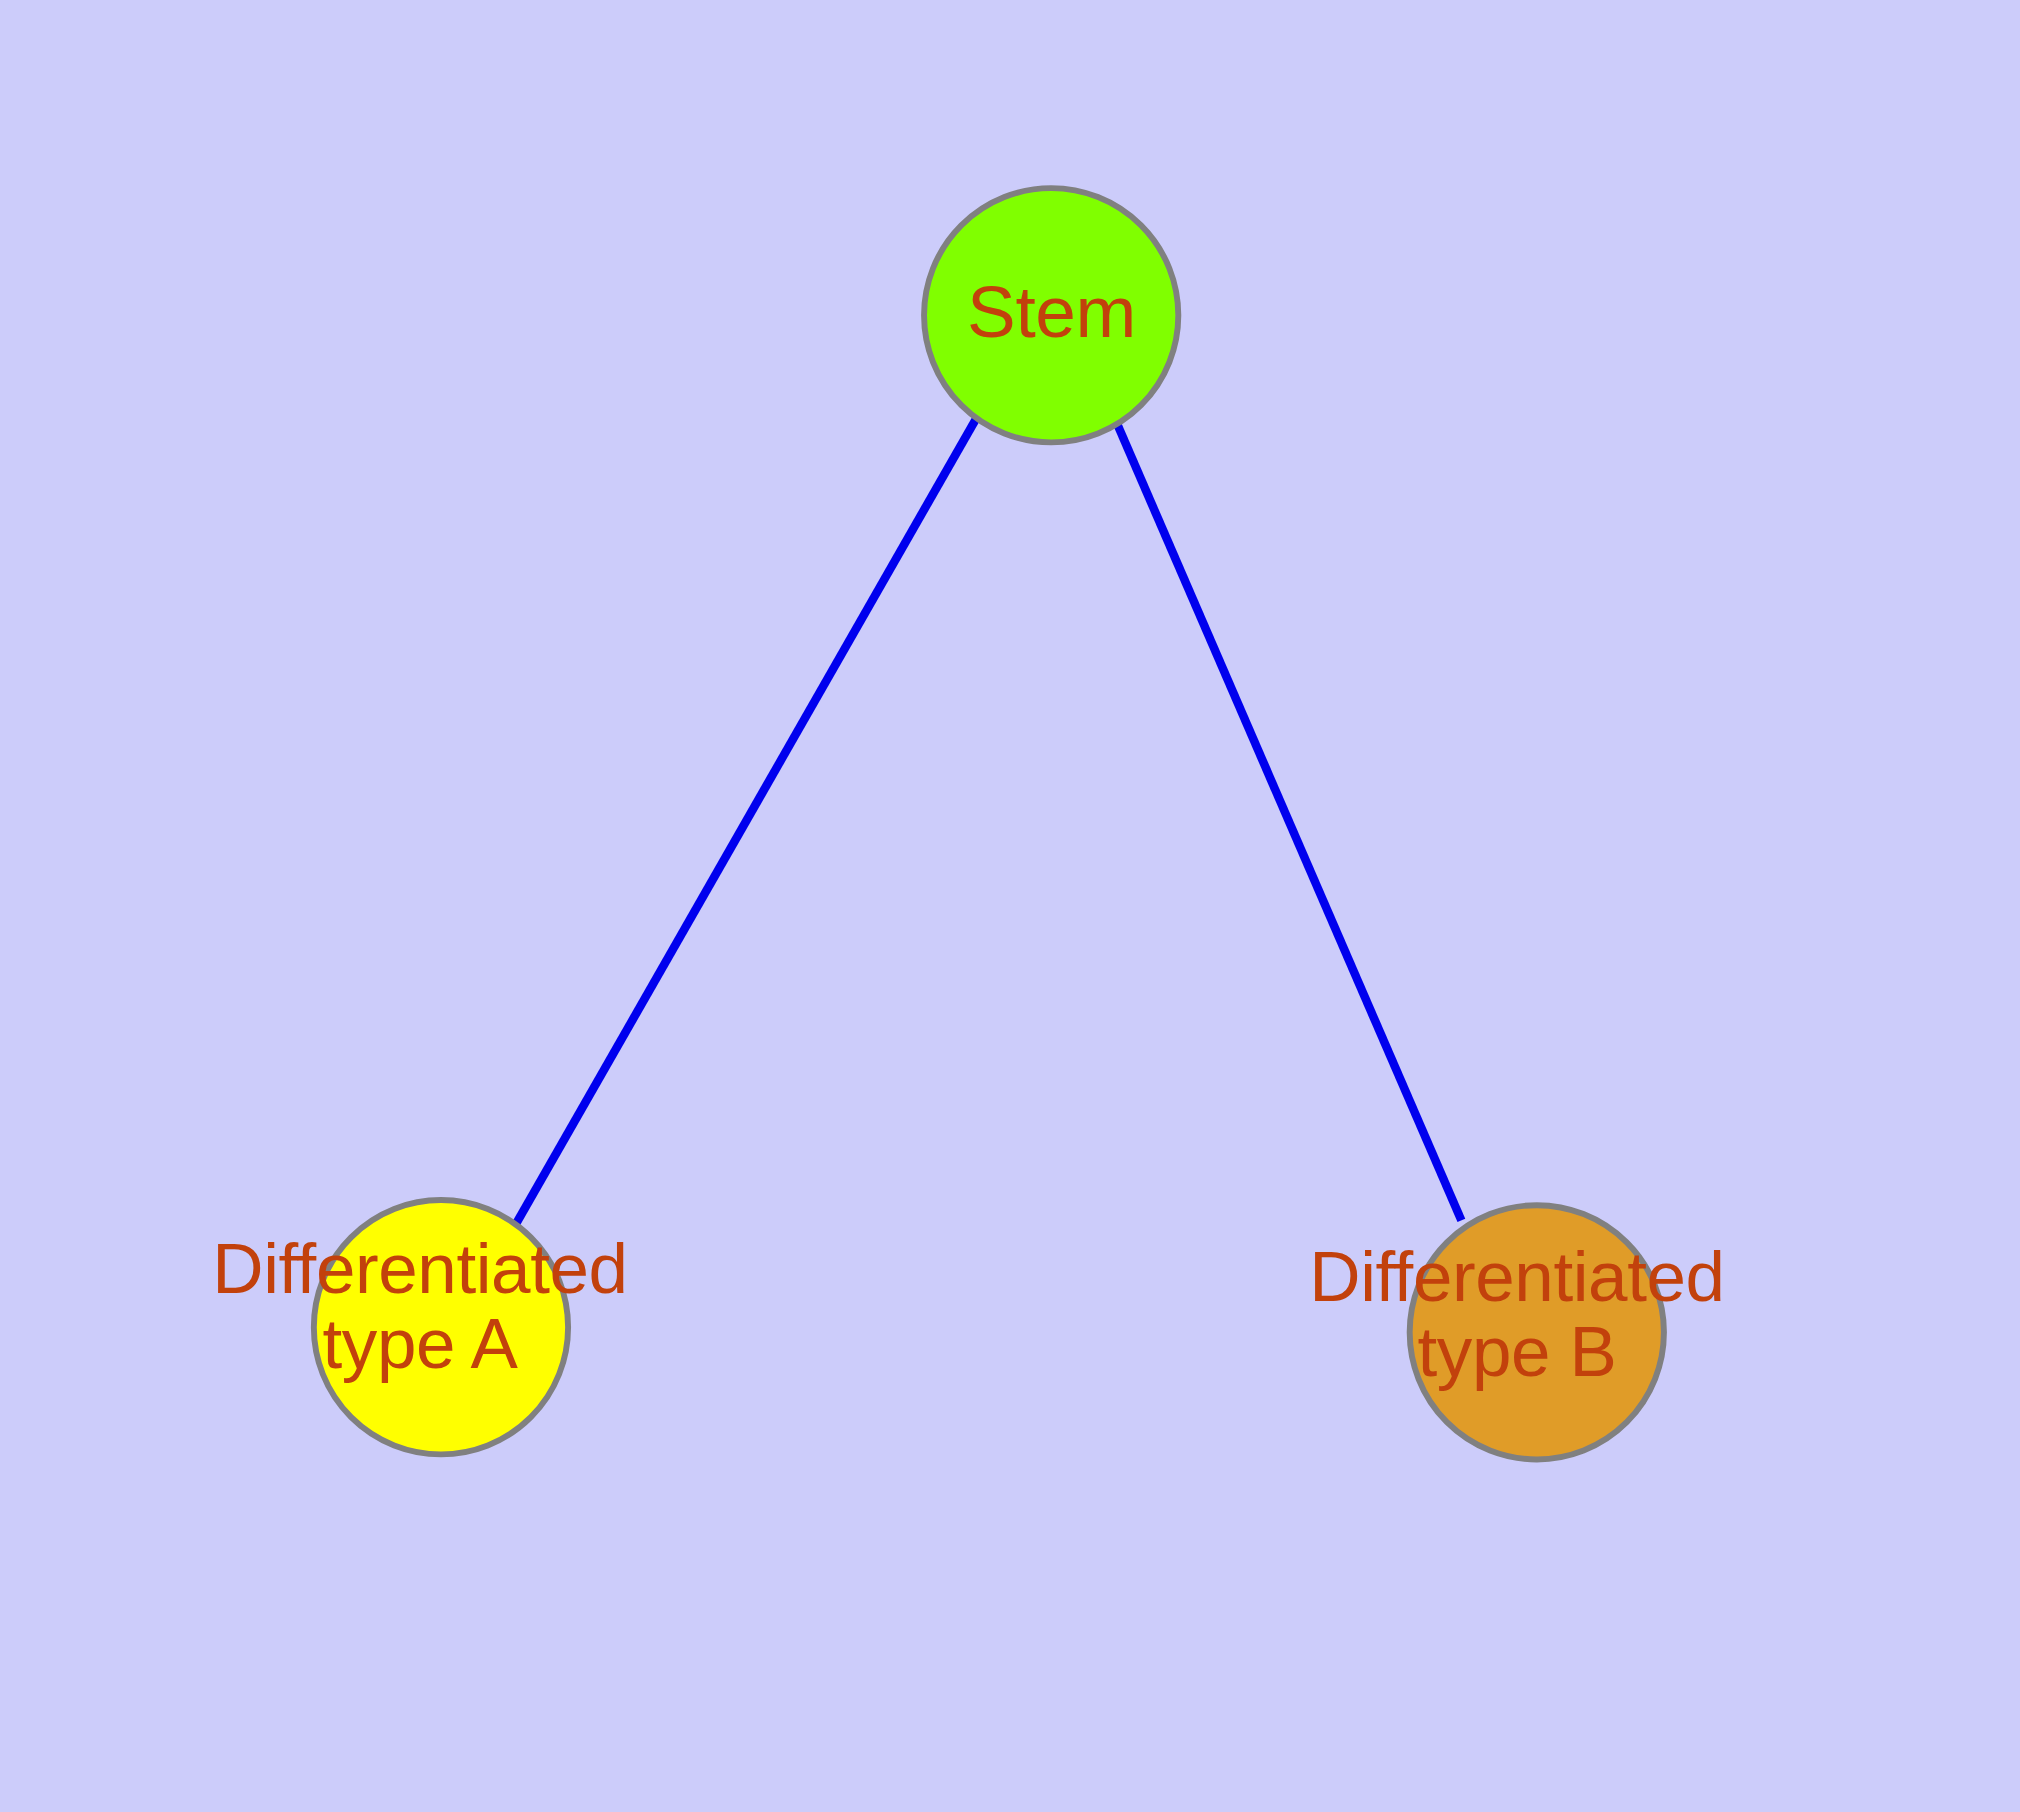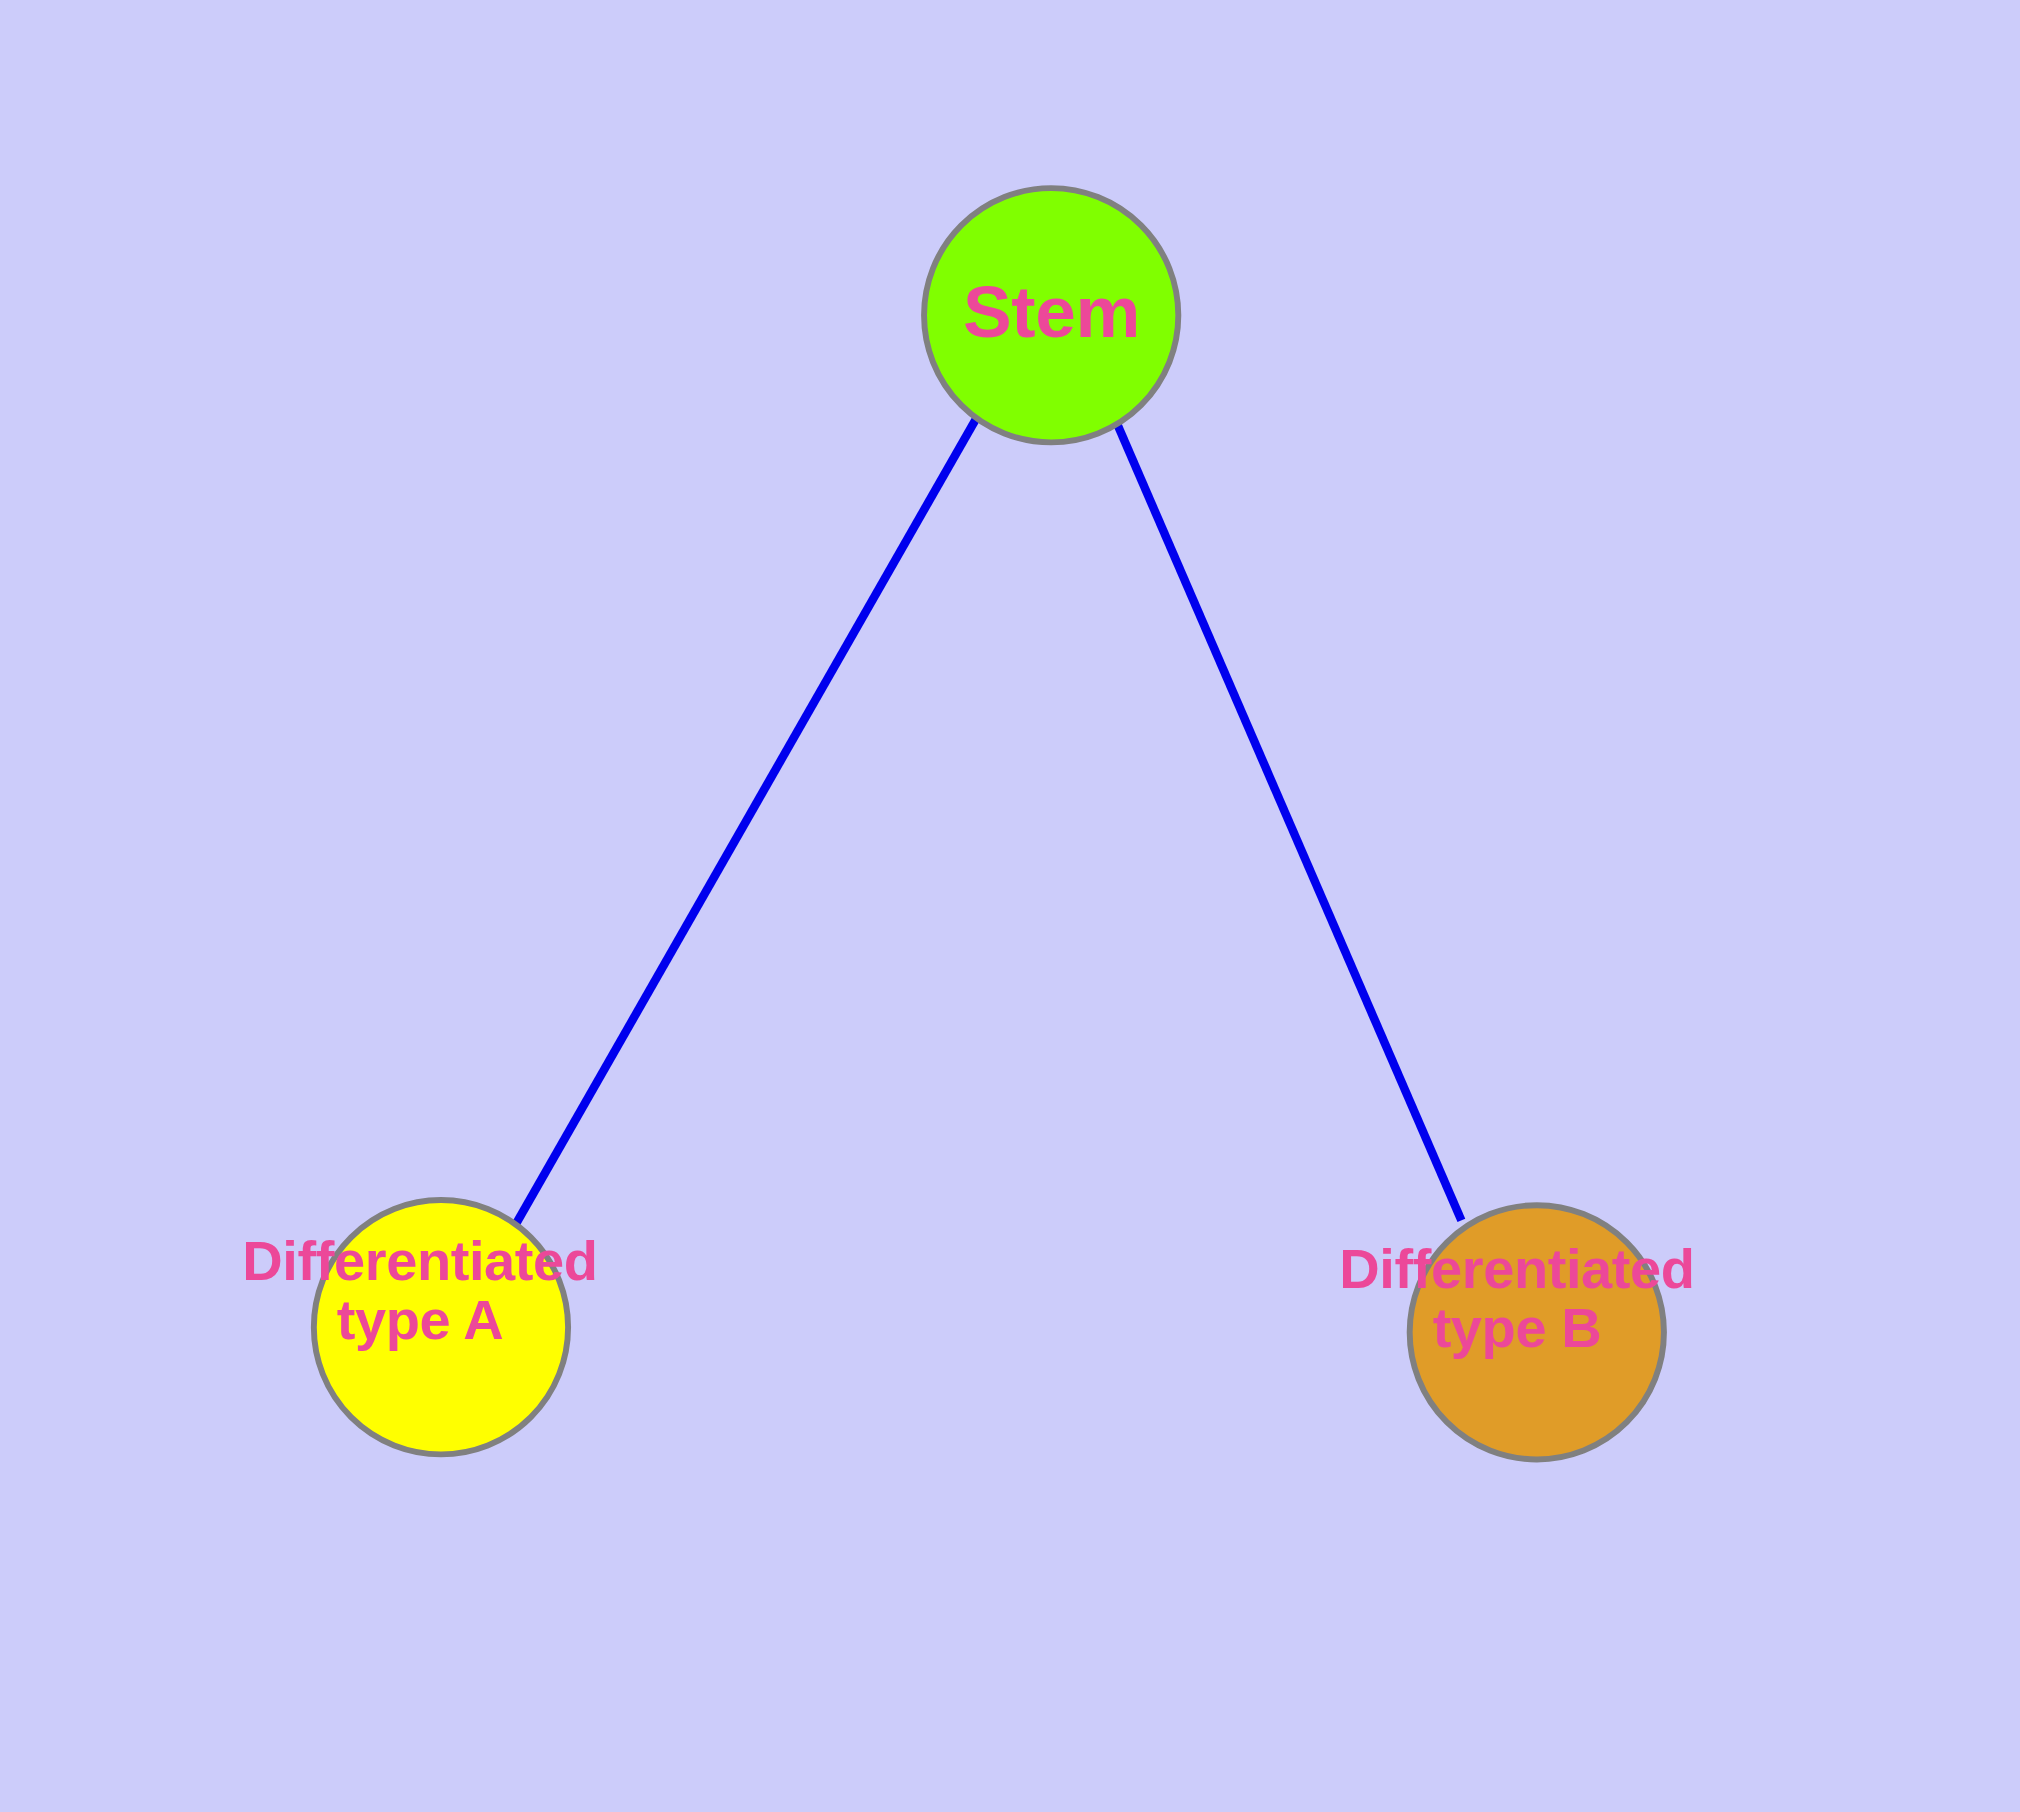--- a/index.html
+++ b/index.html
@@ -25,32 +25,32 @@
   #graph-svg {
     position: absolute;
     left: 0;
     top: 0;
     width: 2021px;
     height: 1812px;
   }
   .node-label {
     position: absolute;
     text-align: center;
-    font-weight: bold;
-    color: #ec4899;
+    font-weight: normal;
+    color: #c2410c;
     line-height: 1.06;
     white-space: pre;
     pointer-events: none;
     letter-spacing: -0.4px;
   }
   .node-label.single {
     font-size: 73px;
   }
   .node-label.double {
-    font-size: 56px;
+    font-size: 71px;
   }
   #label-stem {
     left: 797px;
     top: 273px;
     width: 509px;
   }
   #label-a {
     left: 81px;
     top: 1231px;
     width: 678px;

